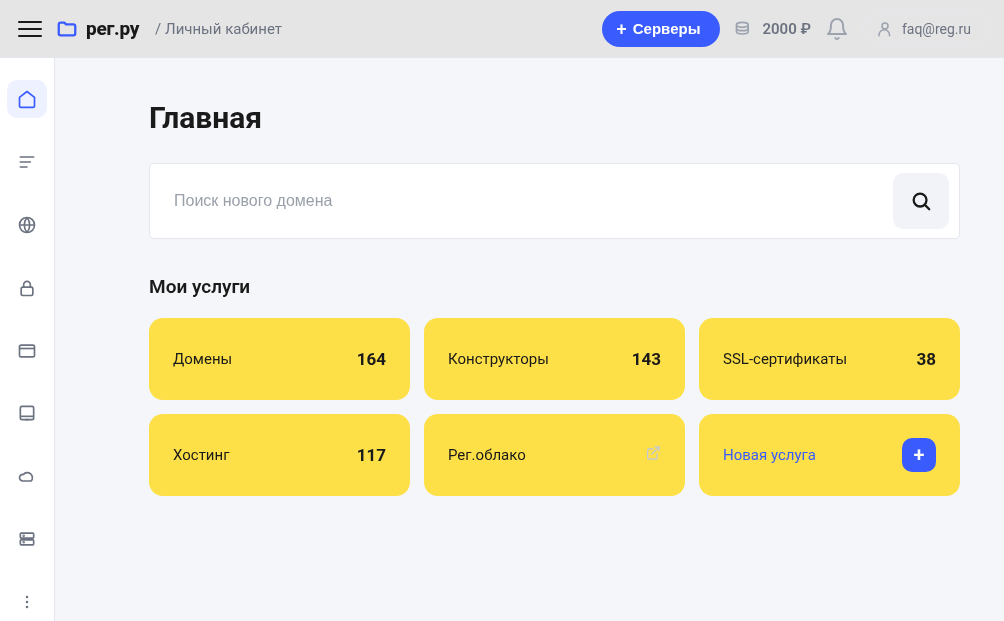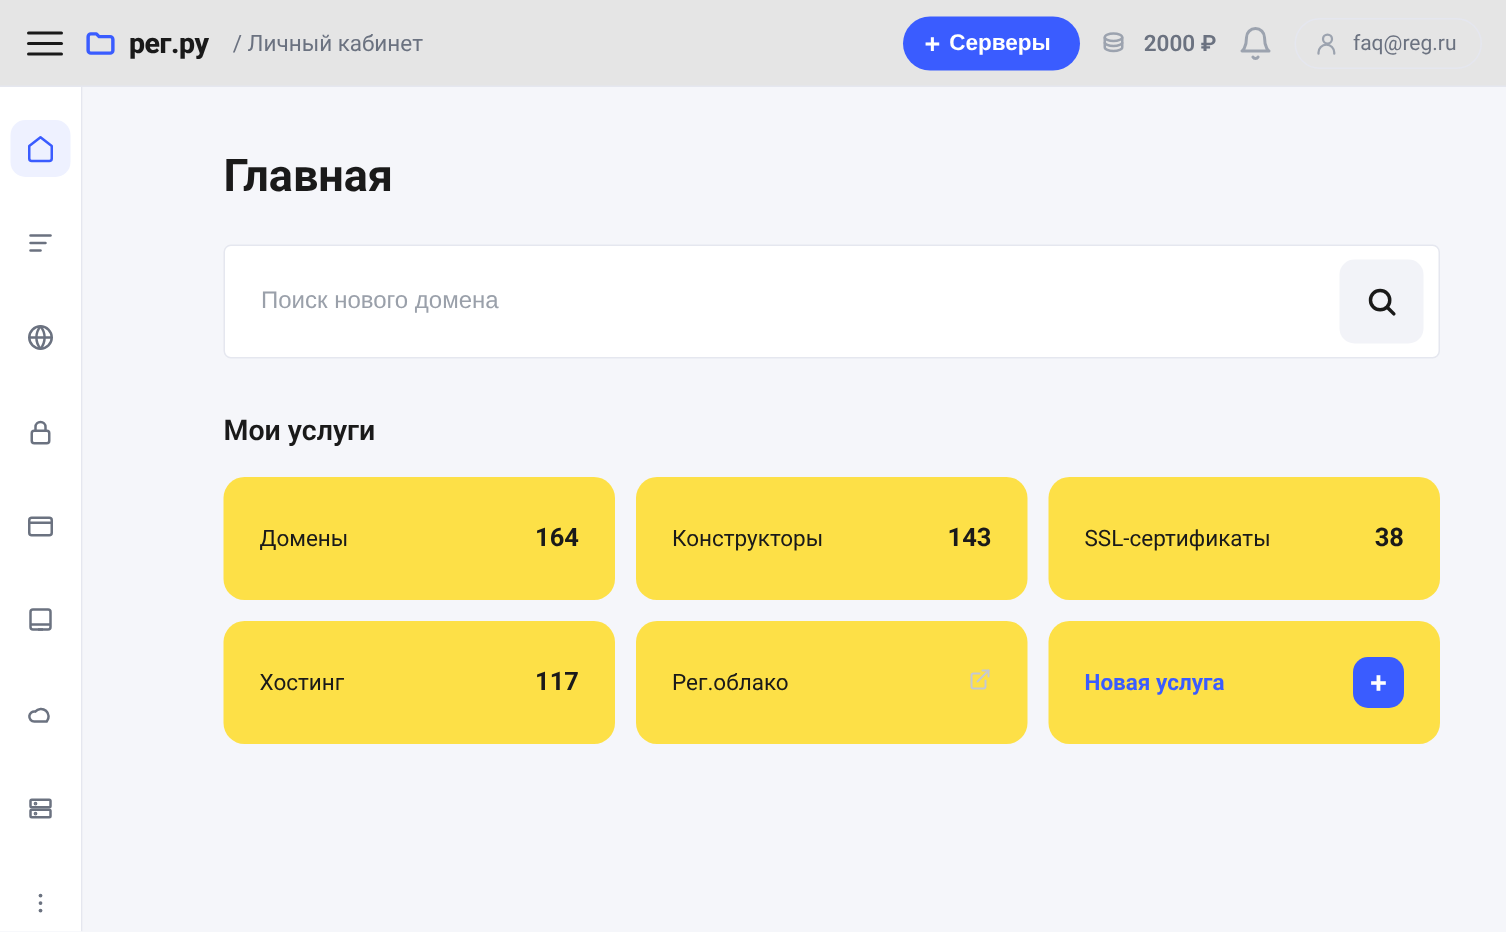--- a/index.html
+++ b/index.html
@@ -112,21 +112,21 @@
     position: relative;
   }
   .card.highlight {
     outline: 4px solid #e11d1d; outline-offset: -2px;
     border-radius: 4px;
   }
   .card-label { font-size: 15px; color: #1a1a1a; }
   .card-count { font-size: 17px; font-weight: 700; }
   .card-ext { color: #c4c8d4; }
   .card-ext svg { width: 16px; height: 16px; }
-  .card-new .card-label { color: #3a5cff; font-weight: 700; }
+  .card-new .card-label { color: #3a5cff; font-weight: 400; }
   .card-new .plus-box {
     width: 34px; height: 34px; background: #3a5cff; border-radius: 10px;
     display: flex; align-items: center; justify-content: center; color: #fff;
     font-size: 20px; font-weight: 600;
   }
 
 </style>
 </head>
 <body>
 

